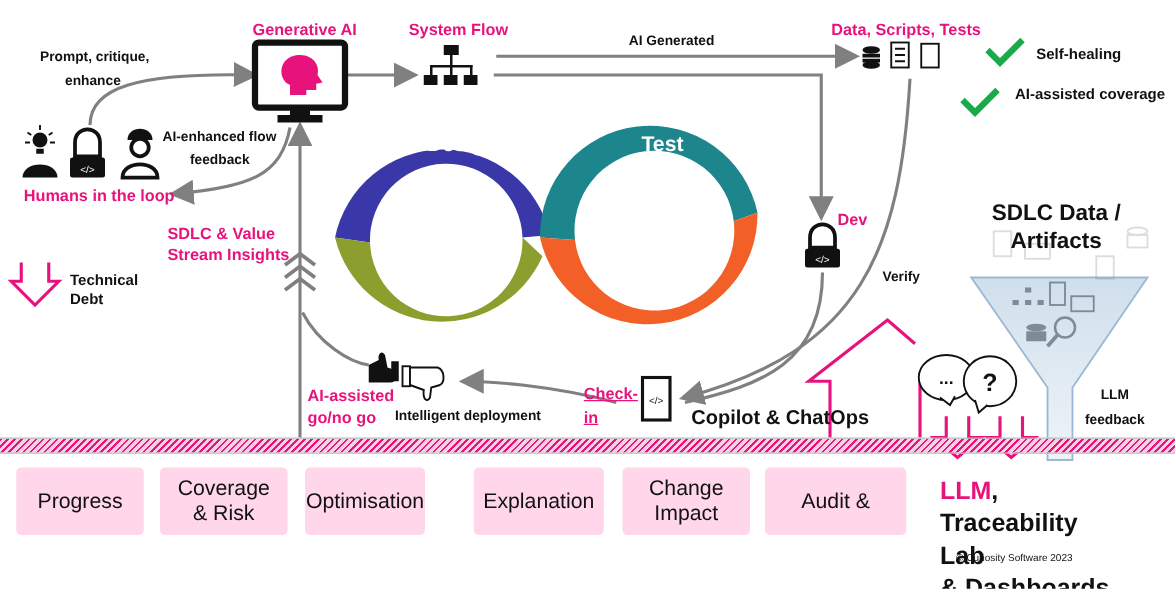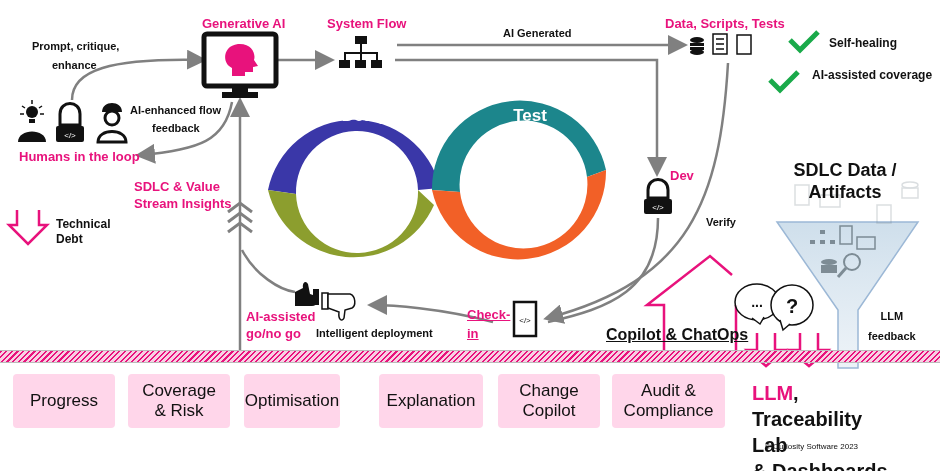--- a/index.html
+++ b/index.html
@@ -207,21 +207,21 @@
   <div>go/no go</div>
 </div>
 <div class="abs lbl-dark small" style="left:316px;top:327px;">Intelligent deployment</div>
 <div class="abs lbl-pink" style="left:467px;top:305px;font-size:13px;line-height:19px;text-align:left;text-decoration:underline;">
   <div>Check-</div>
   <div>in</div>
 </div>
 
 <div class="abs lbl-pink" style="left:670px;top:168px;font-size:13px;">Dev</div>
 <div class="abs lbl-dark small" style="left:706px;top:216px;">Verify</div>
-<div class="abs" style="left:606px;top:326px;font-size:16px;font-weight:bold;color:#111;text-decoration:underline;">Copilot &amp; ChatOps</div>
+<div class="abs" style="left:553px;top:326px;font-size:16px;font-weight:bold;color:#111;">Copilot &amp; ChatOps</div>
 
 <div class="abs" style="left:790px;top:159px;font-size:18px;font-weight:bold;color:#111;line-height:22px;text-align:center;width:110px;">
   <div>SDLC Data /</div>
   <div>Artifacts</div>
 </div>
 <div class="abs lbl-dark small" style="left:868px;top:306px;line-height:20px;text-align:center;">
   <div>LLM</div>
   <div>feedback</div>
 </div>
 
@@ -249,27 +249,26 @@
     </div>
 </div>
 <div class="box" style="left:379px;width:104px;">
   <div>
       <div>Explanation</div>
     </div>
 </div>
 <div class="box" style="left:498px;width:102px;">
   <div>
       <div>Change</div>
-      <div>Copilot</div>
+      <div>Impact</div>
     </div>
 </div>
 <div class="box" style="left:612px;width:113px;">
   <div>
       <div>Audit &amp;</div>
-      <div>Compliance</div>
     </div>
 </div>
 
 <div class="abs" style="left:752px;top:380px;font-size:20px;font-weight:bold;color:#111;line-height:26px;text-align:left;width:150px;">
   <div><span style="color:#e8127c;">LLM</span><span>, Traceability Lab</span></div>
   <div>&amp; Dashboards</div>
 </div>
 <div class="abs" style="left:765px;top:442px;font-size:8px;color:#111;">© Curiosity Software 2023</div>
 
 </body></html>

